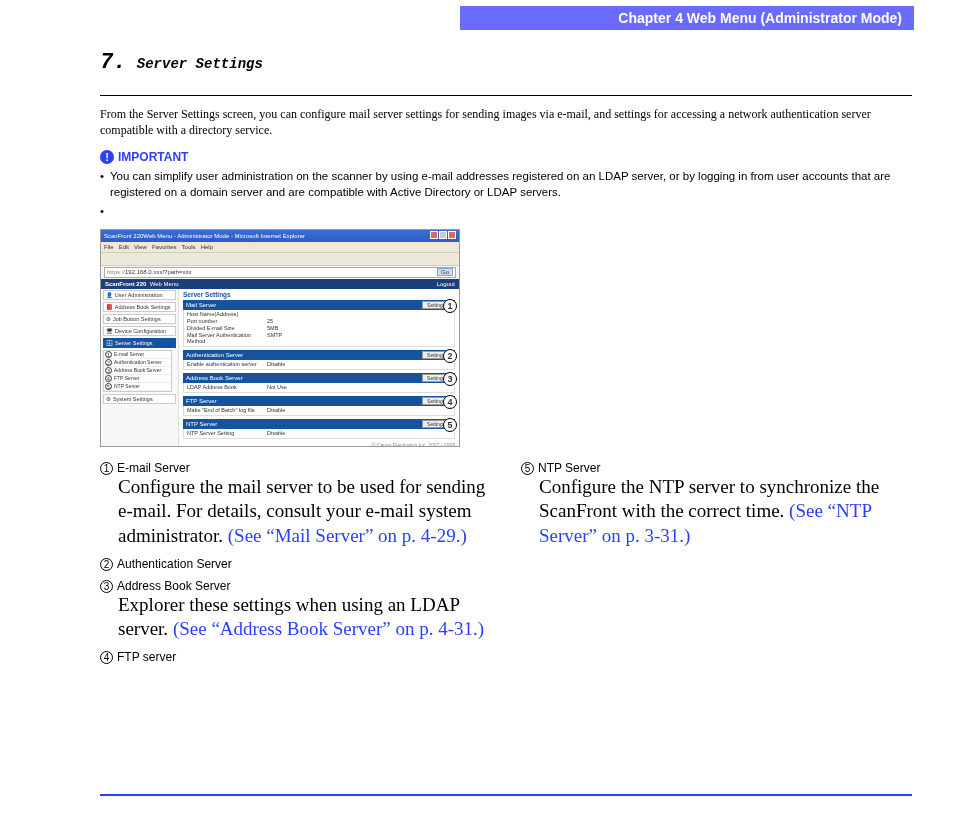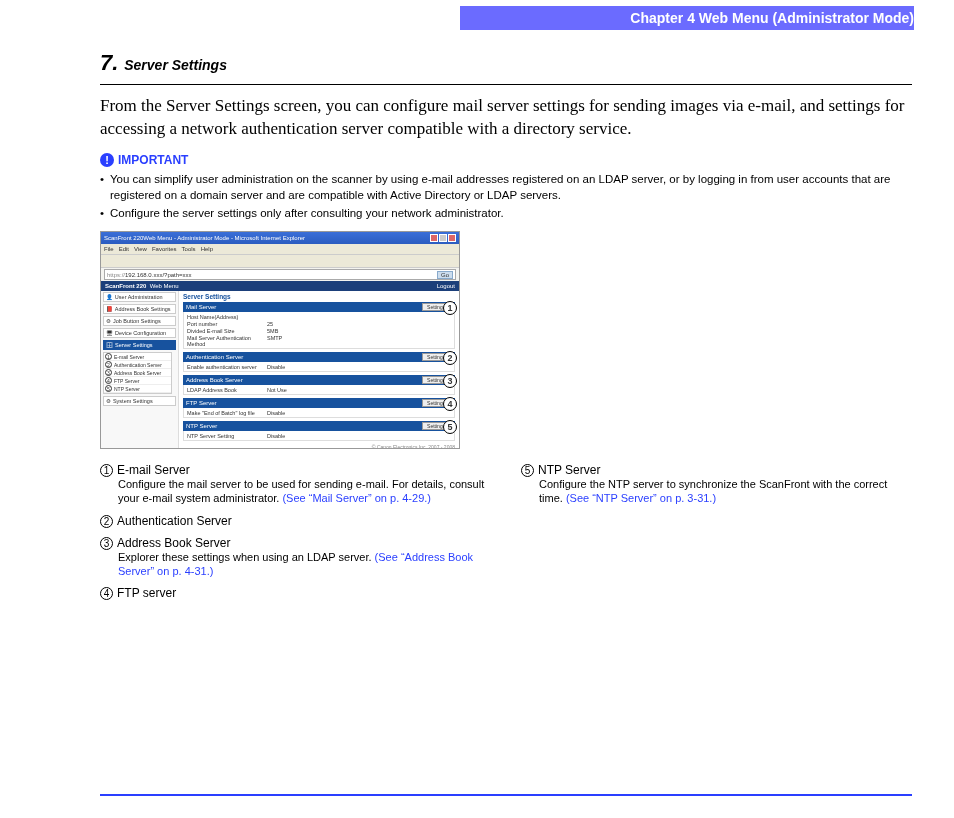--- a/index.html
+++ b/index.html
@@ -11,50 +11,50 @@
     width: 954px;
     height: 818px;
     position: relative;
     padding: 0;
   }
   .header-bar {
     background: #6b6bff;
     color: #fff;
     font-weight: bold;
     font-size: 14px;
-    padding: 4px 0;
+    padding: 4px 12px;
     text-align: right;
     margin-left: 460px;
     margin-right: 40px;
     margin-top: 6px;
   }
   .content {
     padding: 20px 42px 0 100px;
   }
   .section-title {
     font-size: 14px;
     font-weight: bold;
     font-style: italic;
-    margin-bottom: 8px;
-    font-family: Liberation Sans, sans-serif;
+    margin-bottom: 20px;
+    font-family: Liberation Mono, monospace;
   }
   .section-num {
     font-size: 22px;
     font-style: italic;
     font-weight: bold;
     margin-right: 2px;
   }
   .hr-top {
     border: none;
     border-top: 1.5px solid #000;
     margin-bottom: 10px;
   }
   .intro {
     font-family: "Times New Roman", Times, serif;
-    font-size: 17px;
+    font-size: 12px;
     line-height: 1.35;
     margin-bottom: 12px;
   }
   .important-head {
     color: #2a3fff;
     font-weight: bold;
     font-size: 12px;
     display: flex;
     align-items: center;
     gap: 4px;
@@ -164,22 +164,22 @@
     border-radius: 50%;
     align-items: center;
     justify-content: center;
     font-size: 10px;
     flex: none;
     margin-top: 1px;
     font-family: Arial, sans-serif;
   }
   .def-title { font-family: Arial, sans-serif; }
   .def-body {
-    font-family: Liberation Sans, sans-serif;
-    font-size: 11px;
+    font-family: Liberation Serif, serif;
+    font-size: 19px;
     line-height: 1.3;
     padding-left: 18px;
   }
   .link { color: #2a3fff; }
   .footer {
     position: absolute;
     bottom: 18px;
     left: 100px;
     right: 42px;
   }
@@ -213,21 +213,20 @@
     <span class="important-icon">!</span>
     <span>IMPORTANT</span>
   </div>
   <div class="bullets">
     <div class="row">
         <span class="dot">•</span>
         <span>You can simplify user administration on the scanner by using e-mail addresses registered on an LDAP server, or by logging in from user accounts that are registered on a domain server and are compatible with Active Directory or LDAP servers.</span>
       </div>
     <div class="row">
         <span class="dot">•</span>
-        <span>Configure the server settings only after consulting your network administrator.</span>
       </div>
   </div>
 
   <div class="screenshot">
     <div class="ss-titlebar">
       <span>ScanFront 220Web Menu - Administrator Mode - Microsoft Internet Explorer</span>
       <span class="ss-title-btns"><span></span><span style="background:#ccc"></span><span></span></span>
     </div>
     <div class="ss-menubar">
       <span>File</span>

